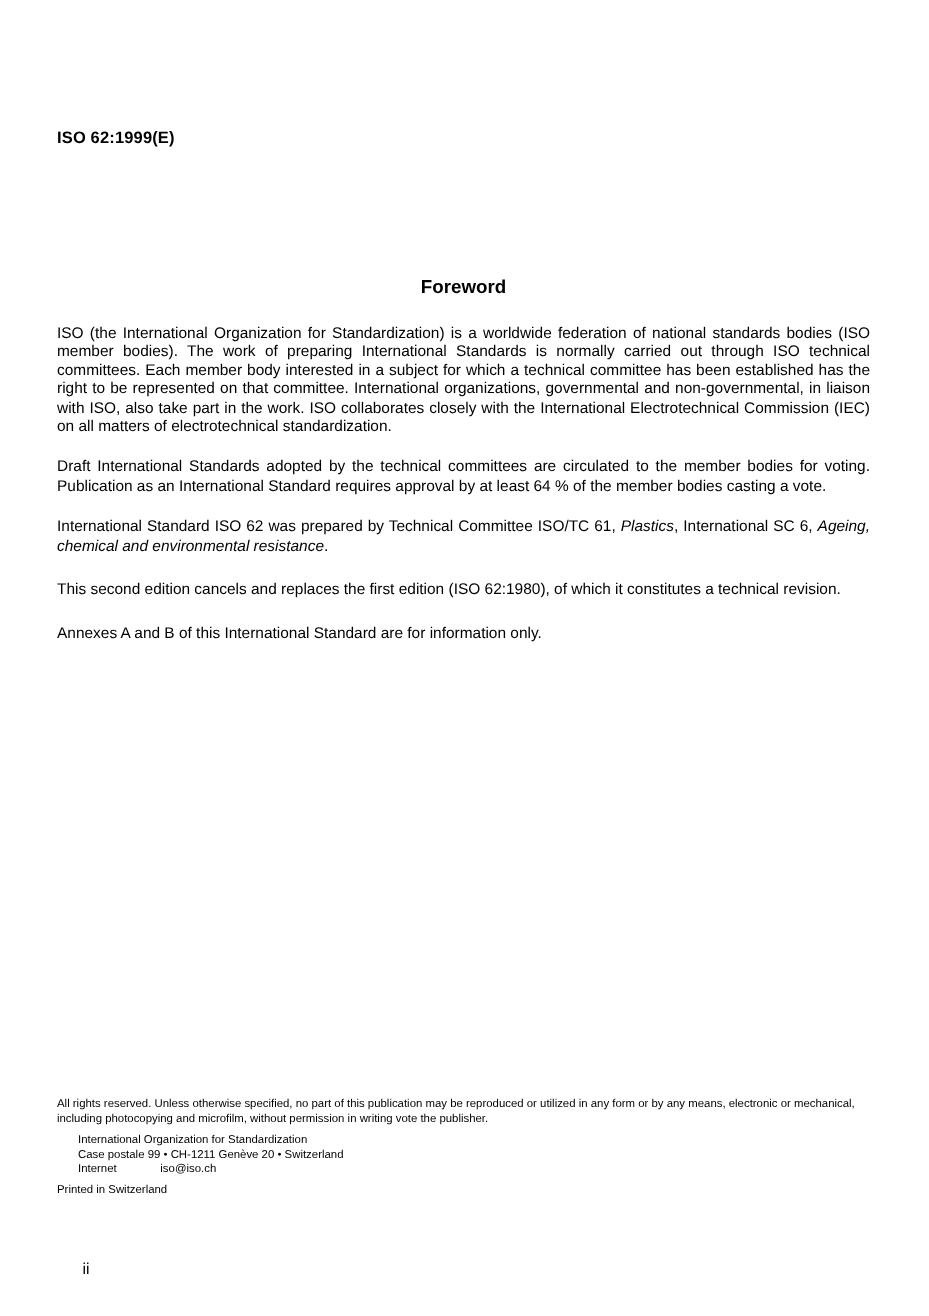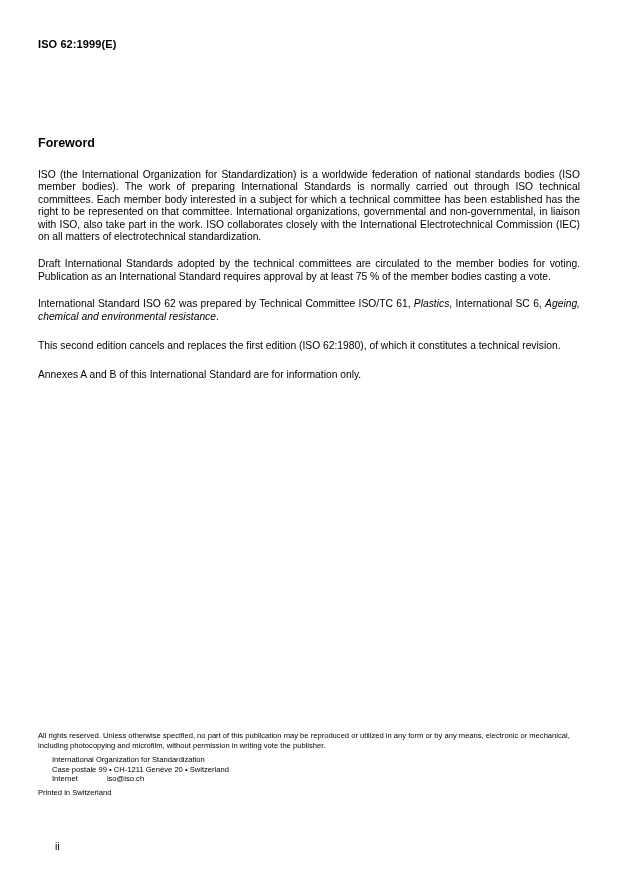--- a/index.html
+++ b/index.html
@@ -14,25 +14,27 @@
   }
   .page {
     position: absolute;
     inset: 0;
     padding: 38px 39px 0 38px;
   }
   .doc-header {
     font-size: 11px;
     font-weight: bold;
     letter-spacing: 0.1px;
+    margin-top: 48px;
   }
   .foreword-title {
     margin-top: 86px;
     font-size: 12.5px;
     font-weight: bold;
+    text-align: center;
   }
   .para {
     margin-top: 15px;
     font-size: 10.3px;
     line-height: 12.4px;
     text-align: justify;
   }
   .para.first {
     margin-top: 19px;
   }
@@ -80,21 +82,21 @@
 <body>
 
 <div class="page">
 
   <div class="doc-header">ISO 62:1999(E)</div>
 
   <h1 class="foreword-title">Foreword</h1>
 
   <p class="para first">ISO (the International Organization for Standardization) is a worldwide federation of national standards bodies (ISO member bodies). The work of preparing International Standards is normally carried out through ISO technical committees. Each member body interested in a subject for which a technical committee has been established has the right to be represented on that committee. International organizations, governmental and non-governmental, in liaison with ISO, also take part in the work. ISO collaborates closely with the International Electrotechnical Commission (IEC) on all matters of electrotechnical standardization.</p>
 
-  <p class="para">Draft International Standards adopted by the technical committees are circulated to the member bodies for voting. Publication as an International Standard requires approval by at least 75 % of the member bodies casting a vote.</p>
+  <p class="para">Draft International Standards adopted by the technical committees are circulated to the member bodies for voting. Publication as an International Standard requires approval by at least 64 % of the member bodies casting a vote.</p>
 
   <p class="para"><span>International Standard ISO 62 was prepared by Technical Committee ISO/TC 61, </span><i>Plastics</i><span>, International SC 6, </span><i>Ageing, chemical and environmental resistance</i><span>.</span></p>
 
   <p class="para gap">This second edition cancels and replaces the first edition (ISO 62:1980), of which it constitutes a technical revision.</p>
 
   <p class="para gap">Annexes A and B of this International Standard are for information only.</p>
 
   <div class="footer">
 
 

